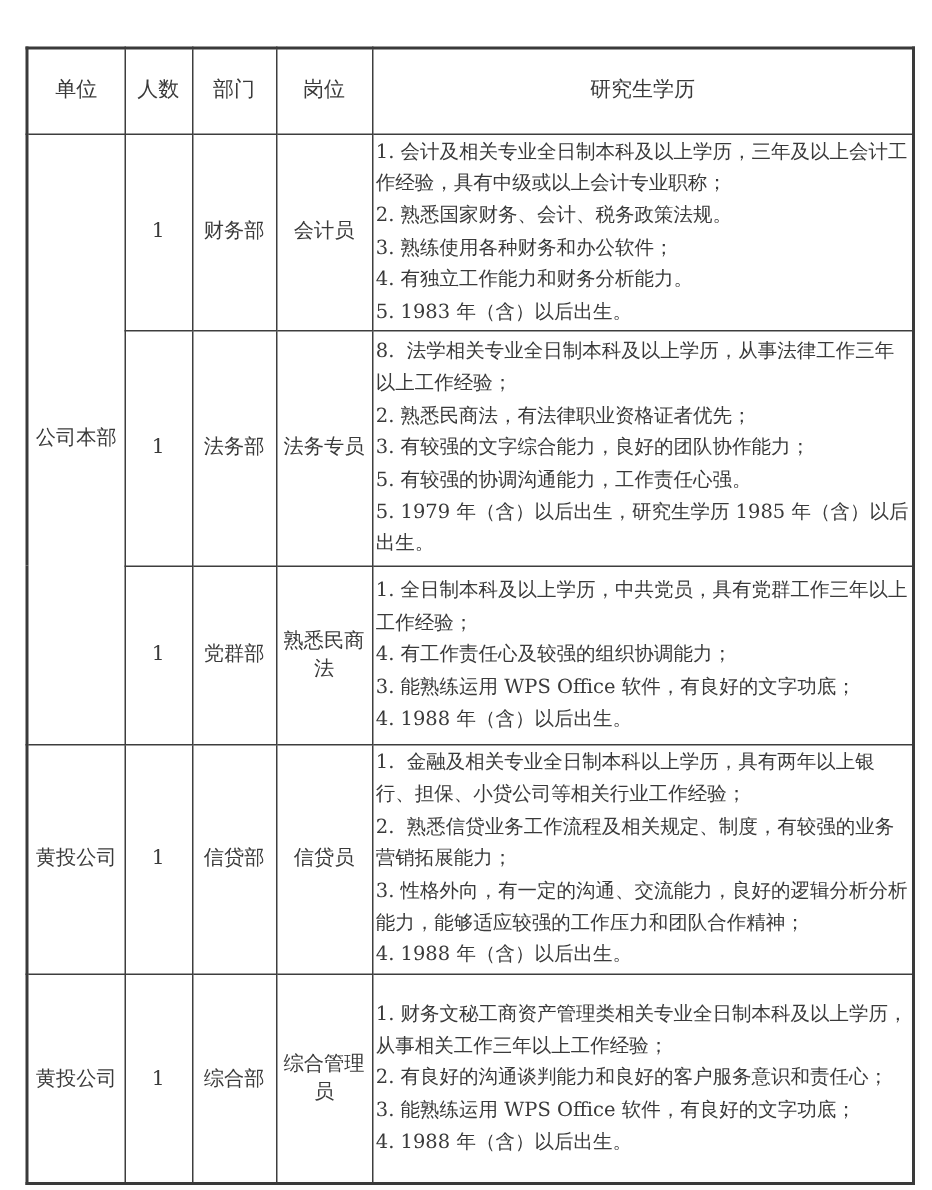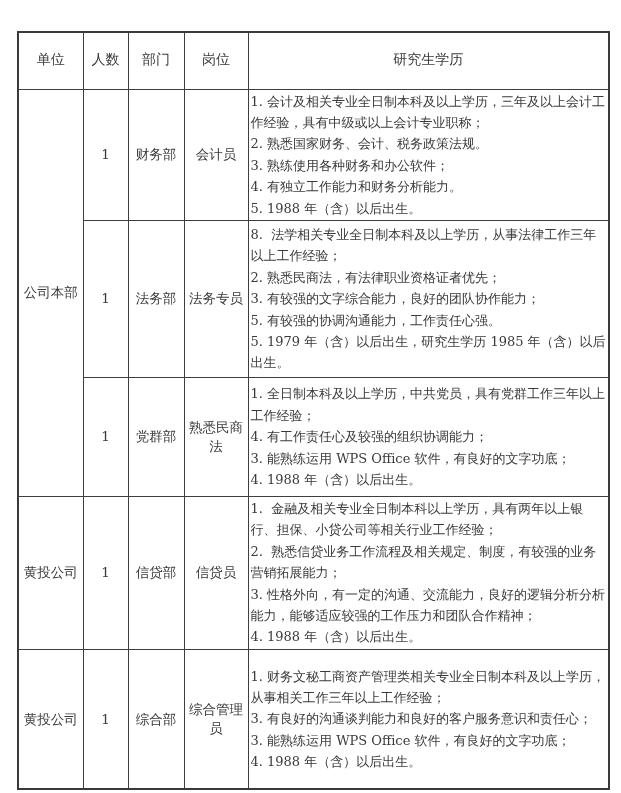--- a/index.html
+++ b/index.html
@@ -38,21 +38,21 @@
     vertical-align: middle;
     padding: 2px 3px 2px 4px;
   }
   .q-item {
     font-size: 13px;
     line-height: 21.4px;
     white-space: pre-wrap;
     word-break: break-all;
     text-align: left;
   }
-  tr.hdr { height: 57px; font-family: Liberation Mono, monospace; }
+  tr.hdr { height: 57px; }
   tr.r1  { height: 129px; }
   tr.r2  { height: 157px; }
   tr.r3  { height: 119px; }
   tr.r4  { height: 152px; }
   tr.r5  { height: 140px; }
 </style>
 </head>
 <body>
 
 <table class="doc-table">
@@ -75,21 +75,21 @@
     <tr class="r1">
       <td class="center-cell" rowspan="3">公司本部</td>
       <td class="center-cell">1</td>
       <td class="center-cell">财务部</td>
       <td class="center-cell">会计员</td>
       <td class="quals-cell">
         <div class="q-item">1. 会计及相关专业全日制本科及以上学历，三年及以上会计工作经验，具有中级或以上会计专业职称；</div>
         <div class="q-item">2. 熟悉国家财务、会计、税务政策法规。</div>
         <div class="q-item">3. 熟练使用各种财务和办公软件；</div>
         <div class="q-item">4. 有独立工作能力和财务分析能力。</div>
-        <div class="q-item">5. 1988 年（含）以后出生。</div>
+        <div class="q-item">5. 1983 年（含）以后出生。</div>
       </td>
     </tr>
 
     <tr class="r2">
       <td class="center-cell">1</td>
       <td class="center-cell">法务部</td>
       <td class="center-cell">法务专员</td>
       <td class="quals-cell">
         <div class="q-item">8.  法学相关专业全日制本科及以上学历，从事法律工作三年以上工作经验；</div>
         <div class="q-item">2. 熟悉民商法，有法律职业资格证者优先；</div>
@@ -124,19 +124,19 @@
       </td>
     </tr>
 
     <tr class="r5">
       <td class="center-cell">黄投公司</td>
       <td class="center-cell">1</td>
       <td class="center-cell">综合部</td>
       <td class="center-cell">综合管理员</td>
       <td class="quals-cell">
         <div class="q-item">1. 财务文秘工商资产管理类相关专业全日制本科及以上学历，从事相关工作三年以上工作经验；</div>
-        <div class="q-item">3. 有良好的沟通谈判能力和良好的客户服务意识和责任心；</div>
+        <div class="q-item">2. 有良好的沟通谈判能力和良好的客户服务意识和责任心；</div>
         <div class="q-item">3. 能熟练运用 WPS Office 软件，有良好的文字功底；</div>
         <div class="q-item">4. 1988 年（含）以后出生。</div>
       </td>
     </tr>
   </tbody>
 </table>
 
 </body></html>

